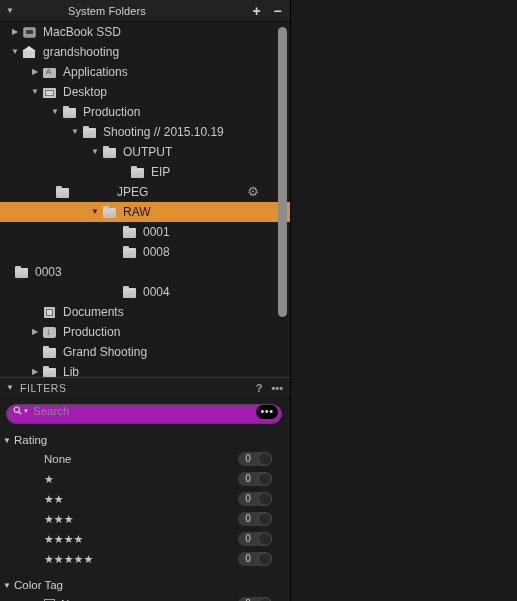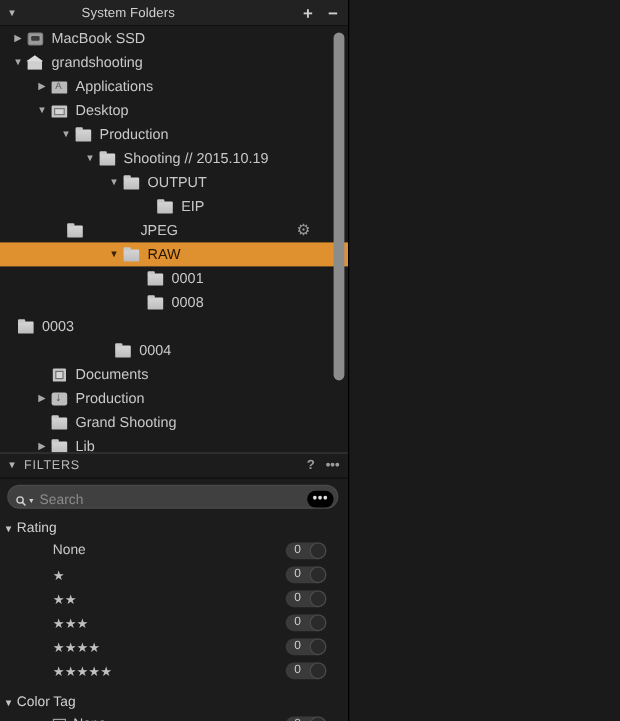--- a/index.html
+++ b/index.html
@@ -222,24 +222,24 @@
   }
   .filters-hdr-btns {
     position: absolute; right: 7px; top: 0;
     height: 20px; display: flex; align-items: center; gap: 9px;
   }
   .fh-btn { color: #9d9d9d; font-size: 11px; line-height: 1; user-select: none; font-weight: bold;}
   
   #search-wrap {
     margin: 5px 8px 0 6px;
     height: 20px;
-    background: #404040;
+    background: #a21caf;
     border: 1px solid #4a4a4a;
     border-radius: 10px;
-    display: flex; align-items: flex-end;
+    display: flex; align-items: flex-start;
     position: relative;
     box-sizing: border-box;
   }
   #search-icon {
     margin-left: 6px; width: 16px;
     color: #d2d2d2; font-size: 11px; line-height: 1;
     display: flex; align-items: center; gap: 1px;
   }
   #search-icon .caret { font-size: 6px; }
   #search-input {
@@ -385,21 +385,21 @@
           <div class="row" style="padding-left: 108px;">
             <span class="tw empty">▶</span>
             <span class="ico folder"></span>
             <span class="row-label">0008</span>
           </div>
           <div class="row" style="">
             <span class="tw empty">▶</span>
             <span class="ico folder"></span>
             <span class="row-label">0003</span>
           </div>
-          <div class="row" style="padding-left: 81px;">
+          <div class="row" style="padding-left: 108px;">
             <span class="tw empty">▶</span>
             <span class="ico folder"></span>
             <span class="row-label">0004</span>
           </div>
           <div class="row" style="padding-left: 28px;">
             <span class="tw empty">▶</span>
             <span class="ico document"></span>
             <span class="row-label">Documents</span>
           </div>
           <div class="row" style="padding-left: 28px;">

